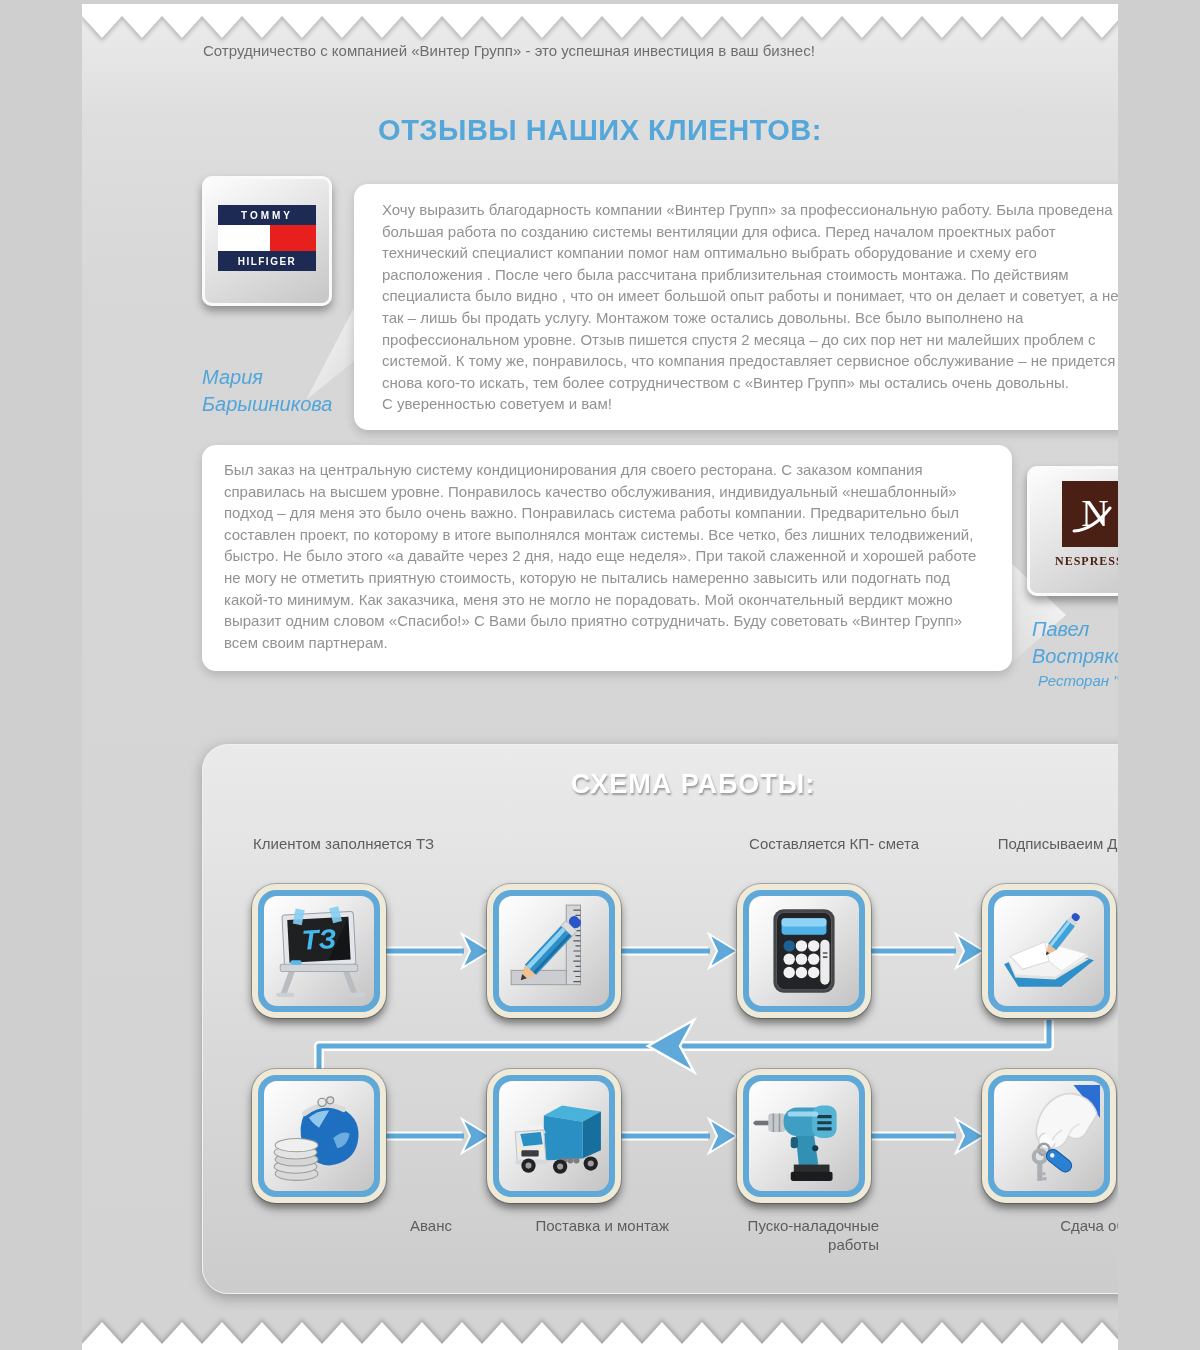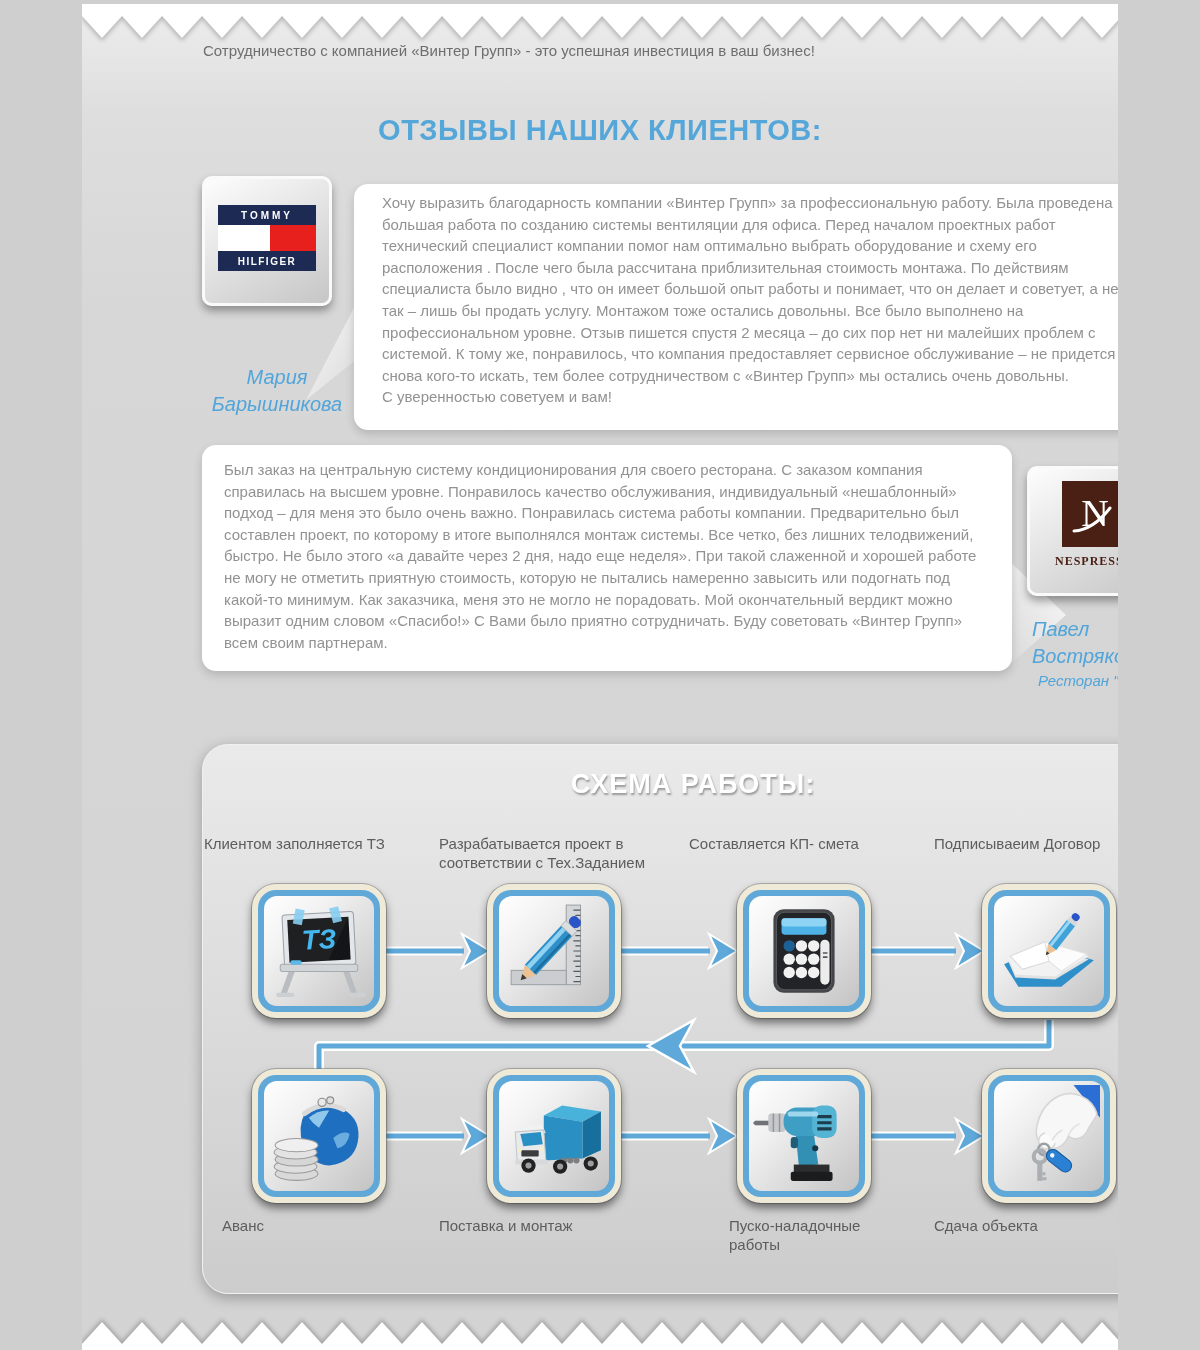--- a/index.html
+++ b/index.html
@@ -24,38 +24,38 @@
   .th-mid{display:flex;height:26px;}
   .th-w{flex:1.15;background:#ffffff;}
   .th-r{flex:1;background:#e8201d;}
   .nes-sq{width:66px;height:66px;background:#4a2014;margin:12px auto 7px;display:flex;
         align-items:center;justify-content:center;}
   .nes-word{text-align:center;color:#4a2014;font-family:"Liberation Serif",serif;font-weight:bold;
         font-size:12px;letter-spacing:1px;}
   .bubble{position:absolute;background:#fff;border-radius:14px;box-shadow:0 4px 10px rgba(0,0,0,0.16);}
   .bubble1{left:272px;top:180px;width:808px;height:246px;}
   .bubble2{left:120px;top:441px;width:810px;height:226px;}
-  .t-text{margin:0;padding:8px 28px;font-size:15px;line-height:21.6px;color:#929292;white-space:pre-line;}
+  .t-text{margin:0;padding:15px 28px;font-size:15px;line-height:21.6px;color:#929292;white-space:pre-line;}
   .bubble2 .t-text{padding:14px 22px;}
   .tail{position:absolute;}
   .tail1{left:224px;top:296px;width:52px;height:100px;background:linear-gradient(120deg,#fafafa,#d9d9d9);
         clip-path:polygon(100% 0,100% 58%,0 100%);}
   .tail2{left:926px;top:556px;width:58px;height:106px;background:linear-gradient(240deg,#fafafa,#d9d9d9);
         clip-path:polygon(0 0,100% 52%,0 100%);}
-  .client{position:absolute;color:#51a5da;font-style:italic;font-size:20px;line-height:27px;text-align:center;}
+  .client{position:absolute;color:#51a5da;font-style:italic;font-size:20px;line-height:27px;}
   .client1{left:120px;top:360px;width:150px;}
   .client2{left:950px;top:612px;width:135px;text-align:left;}
   .client-co{position:absolute;left:885px;top:668px;width:200px;text-align:right;color:#51a5da;
         font-style:italic;font-size:15px;}
   .scheme{position:absolute;left:120px;top:740px;width:960px;height:548px;border-radius:26px;
         background:linear-gradient(180deg,#eaeaea,#cccccc);border:1px solid #f0f0f0;
         box-shadow:0 4px 14px rgba(0,0,0,0.28);padding-left:20px;}
   .scheme-title{position:absolute;left:0;top:24px;width:100%;margin:0;text-align:center;font-size:27px;
         font-weight:bold;color:#ffffff;letter-spacing:1px;text-shadow:1px 2px 2px rgba(90,90,90,0.55);}
-  .step-label{position:absolute;font-size:15px;color:#5d5d5d;text-align:left;line-height:19px;}
+  .step-label{position:absolute;font-size:15px;color:#5d5d5d;text-align:right;line-height:19px;}
   .flow{position:absolute;left:120px;top:740px;pointer-events:none;}
   .icon-box{position:absolute;width:122px;height:122px;border-radius:24px;background:#5fa8d8;
         border:6px solid #efe9d8;box-shadow:0 5px 9px rgba(0,0,0,0.5),0 0 0 1px rgba(130,130,130,0.55);}
   .icon-inner{position:absolute;inset:6px;border-radius:13px;display:flex;align-items:center;justify-content:center;
         background:linear-gradient(135deg,#ffffff 0%,#f2f2f2 30%,#c3c3c3 100%);overflow:hidden;}
   .icon-inner svg{width:102px;height:102px;}
 </style>
 </head>
 <body>
 
@@ -99,21 +99,20 @@
     <div class="nes-word">NESPRESSO</div>
   </div>
   <div class="client client2">Павел Востряков</div>
   <div class="client-co">Ресторан "Прага"</div>
 
   <section class="scheme">
     <h2 class="scheme-title">СХЕМА РАБОТЫ:</h2>
   </section>
 
   <div class="step-label" style="left:122px;top:830px;width:230px">Клиентом заполняется ТЗ</div>
-  <div class="step-label" style="left:357px;top:830px;width:230px">Разрабатывается проект в соответствии с Тех.Заданием</div>
   <div class="step-label" style="left:607px;top:830px;width:230px">Составляется КП- смета</div>
   <div class="step-label" style="left:852px;top:830px;width:230px">Подписываеим Договор</div>
 
   <svg class="flow" width="960" height="548" viewBox="0 0 960 548">
     <g>
       <path d="M847,276 V302 H117 V328" fill="none" stroke="#ffffff" stroke-width="10" stroke-linejoin="round"></path>
       <path d="M847,276 V302 H117 V328" fill="none" stroke="#5ea9da" stroke-width="5" stroke-linejoin="round"></path>
       <polygon points="446,302 492,276 478,302 492,328" fill="#5ea9da" stroke="#ffffff" stroke-width="2.5"></polygon>
     </g>
     <g>

